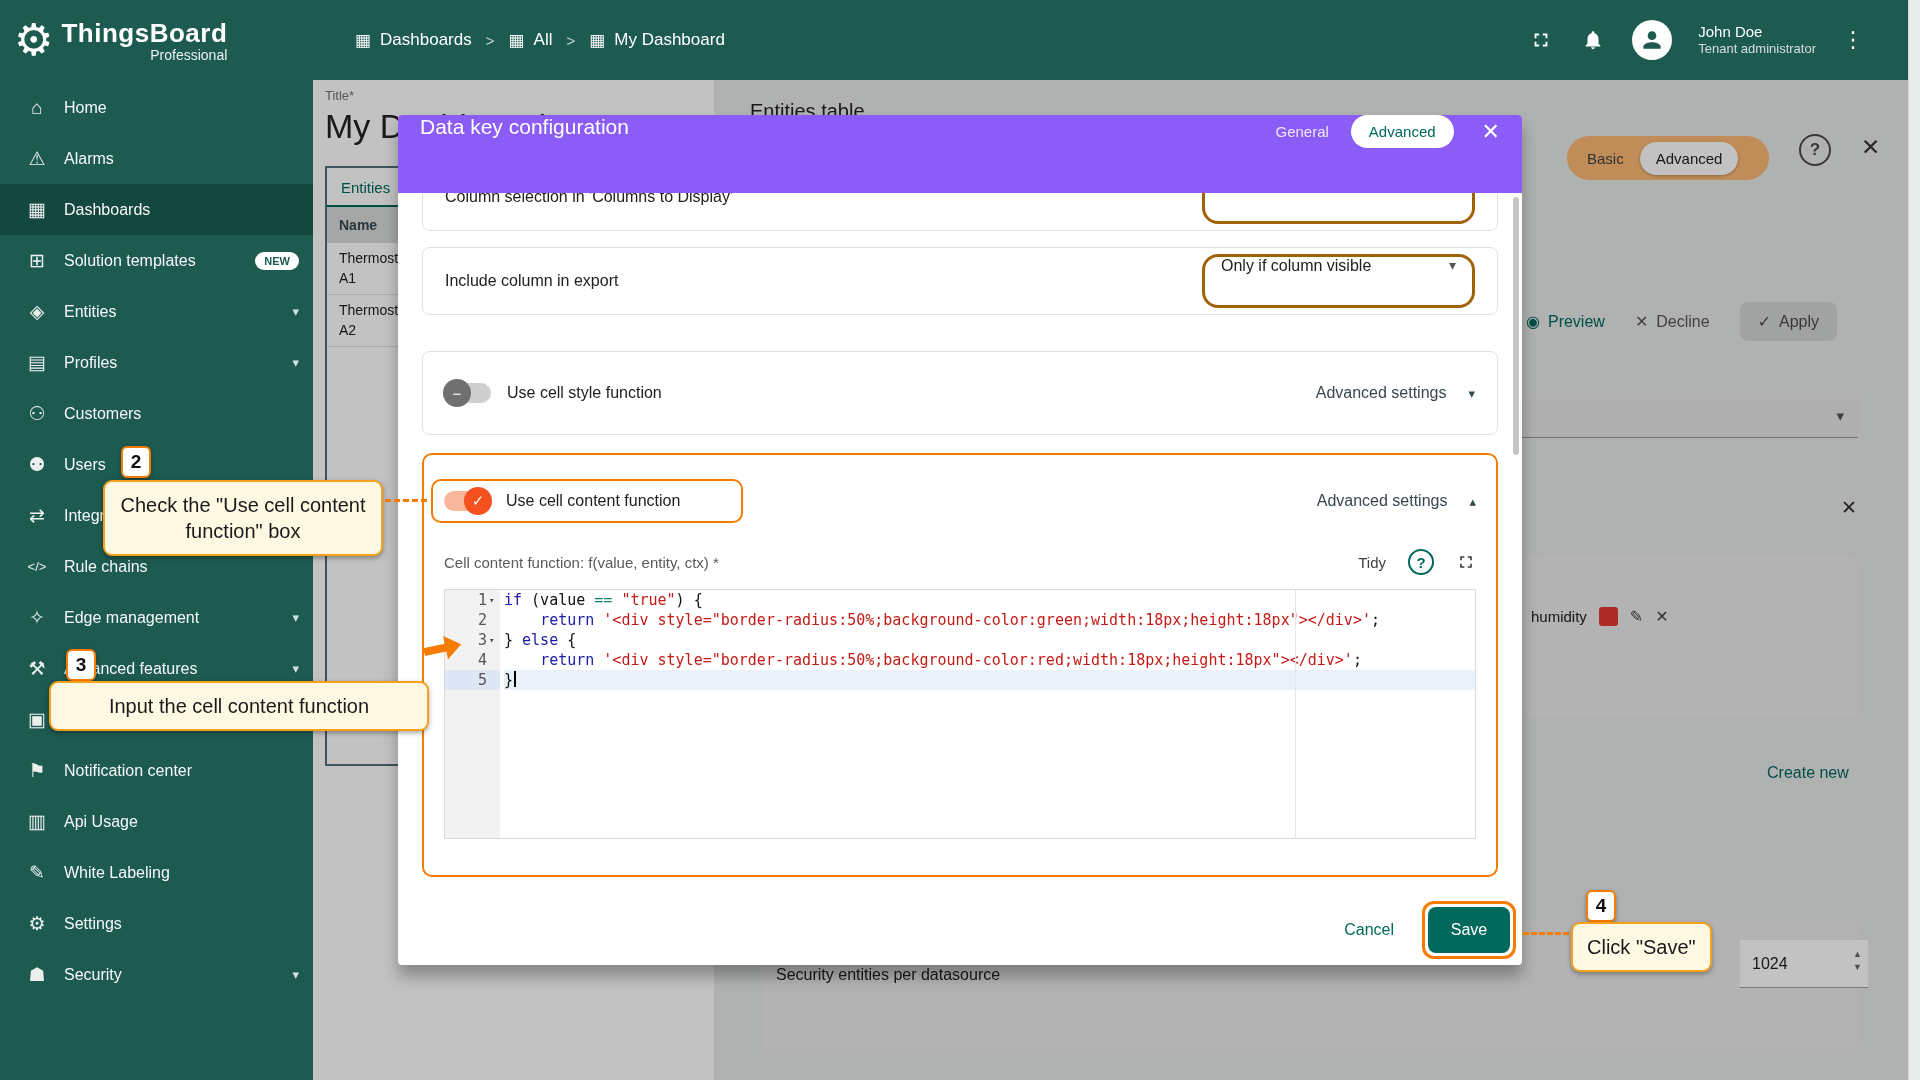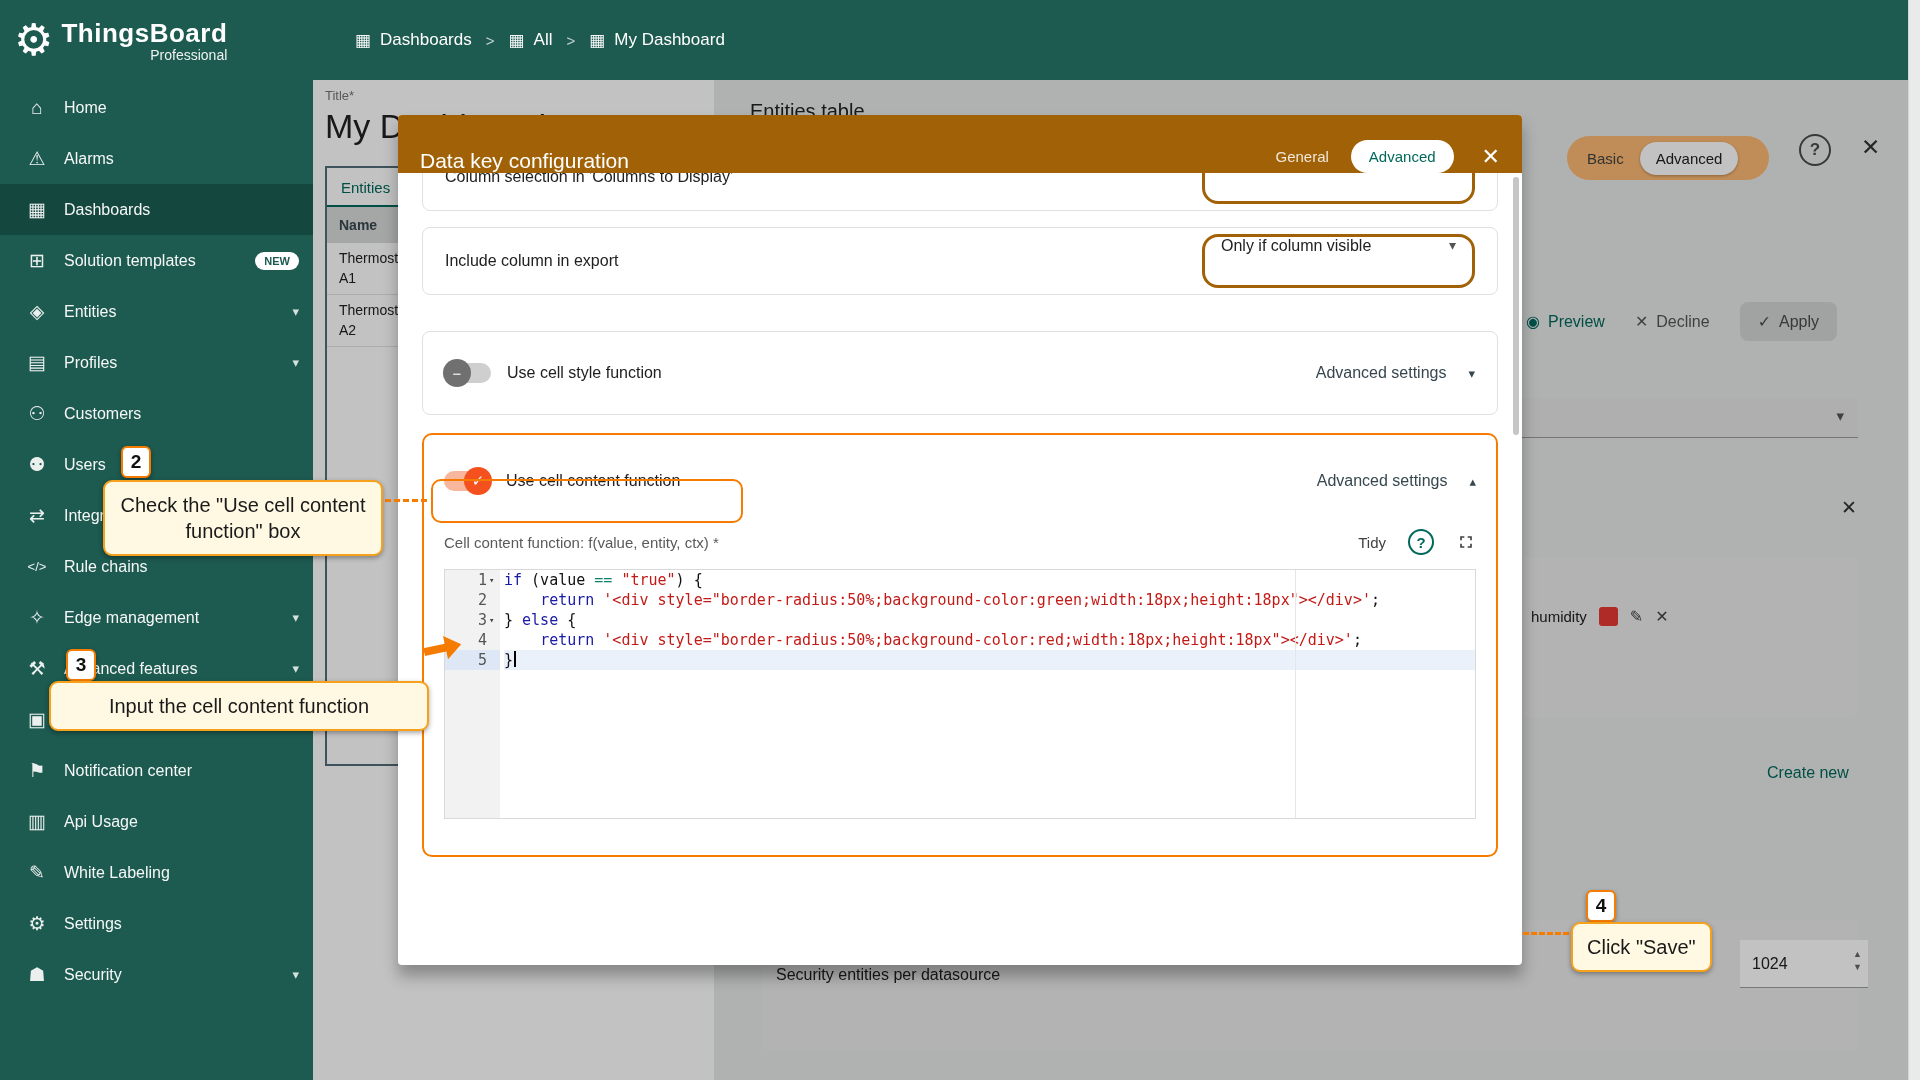--- a/index.html
+++ b/index.html
@@ -62,21 +62,21 @@
   .bg-chip-ic{font-size:16px;color:#424242}
   .bg-create{position:absolute;left:1454px;top:684px;font-size:16px;color:#00695c;font-weight:500}
   .bg-bottom-panel{position:absolute;left:449px;top:840px;width:1096px;height:130px;background:#ececec;border-radius:8px}
   .bg-max-label{position:absolute;left:14px;top:46px;font-size:16px;color:#212121}
   .bg-num-input{position:absolute;left:978px;top:20px;width:128px;height:48px;background:#fff;border-bottom:1px solid #9e9e9e;display:flex;align-items:center;padding-left:12px;font-size:16px;color:#212121}
   .bg-stepper{position:absolute;right:6px;top:8px;display:flex;flex-direction:column;font-size:9px;color:#666;line-height:1.4}
   .overlay{position:absolute;inset:0;background:rgba(0,0,0,.24);z-index:10}
 
   
   .modal{position:absolute;left:398px;top:115px;width:1124px;height:850px;background:#fff;border-radius:4px;box-shadow:0 11px 15px rgba(0,0,0,.3);z-index:20}
-  .modal-header{height:58px;background:#a16207;color:#fff;display:flex;align-items:flex-end;padding:0 22px;border-radius:4px 4px 0 0}
+  .modal-header{height:78px;background:#8b5cf6;color:#fff;display:flex;align-items:flex-start;padding:0 22px;border-radius:4px 4px 0 0}
   .modal-title{font-size:21px;font-weight:500}
   .modal-tabs{margin-left:auto;display:flex;align-items:center;gap:22px}
   .tab-general{font-size:15px;color:rgba(255,255,255,.85);cursor:pointer}
   .tab-advanced{background:#fff;color:#00695c;font-size:15px;font-weight:500;padding:8px 18px;border-radius:19px;cursor:pointer}
   .modal-x{font-size:22px;margin-left:6px;cursor:pointer}
   .modal-body{position:relative;height:694px;padding:0 24px;overflow:hidden}
   .m-scroll{position:absolute;right:3px;top:4px;width:6px;height:258px;background:#c6c6c6;border-radius:3px}
   .card{border:1px solid #e0e0e0;border-radius:8px;padding:0 22px;display:flex;align-items:center;justify-content:space-between;background:#fff}
   .card-a{height:68px;margin-top:-30px}
   .card-b{height:68px;margin-top:16px}
@@ -152,20 +152,42 @@
       <span class="bc-item">
           <span class="bc-icon">▦</span>
           <span>All</span>
         </span>
       <span class="bc-sep">&gt;</span>
       <span class="bc-item">
           <span class="bc-icon">▦</span>
           <span>My Dashboard</span>
         </span>
     </nav>
+    <div class="topbar-right">
+      <span class="tb-icon">
+        <svg width="22" height="22" viewBox="0 0 24 24">
+            <path fill="#fff" d="M7 14H5v5h5v-2H7v-3zm-2-4h2V7h3V5H5v5zm12 7h-3v2h5v-5h-2v3zM14 5v2h3v3h2V5h-5z"></path>
+          </svg>
+      </span>
+      <span class="tb-icon">
+        <svg width="22" height="22" viewBox="0 0 24 24">
+            <path fill="#fff" d="M12 22c1.1 0 2-.9 2-2h-4c0 1.1.9 2 2 2zm6-6v-5c0-3.1-1.6-5.6-4.5-6.3V4c0-.8-.7-1.5-1.5-1.5S10.5 3.2 10.5 4v.7C7.6 5.4 6 7.9 6 11v5l-2 2v1h16v-1l-2-2z"></path>
+          </svg>
+      </span>
+      <span class="avatar">
+        <svg width="26" height="26" viewBox="0 0 24 24">
+            <path fill="#1d5a50" d="M12 12c2.2 0 4-1.8 4-4s-1.8-4-4-4-4 1.8-4 4 1.8 4 4 4zm0 2c-2.7 0-8 1.3-8 4v2h16v-2c0-2.7-5.3-4-8-4z"></path>
+          </svg>
+      </span>
+      <div class="user-block">
+        <div class="user-name">John Doe</div>
+        <div class="user-role">Tenant administrator</div>
+      </div>
+      <span class="kebab">⋮</span>
+    </div>
   </header>
 
   <aside class="sidebar">
     <div class="nav-item">
         <span class="nav-icon">⌂</span>
         <span class="nav-label">Home</span>
       </div>
     <div class="nav-item">
         <span class="nav-icon">⚠</span>
         <span class="nav-label">Alarms</span>
@@ -409,20 +431,26 @@
               <div class="cl">} <span class="k">else</span> {</div>
               <div class="cl">    <span class="k">return</span> <span class="s">'&lt;div style="border-radius:50%;background-color:red;width:18px;height:18px"&gt;&lt;/div&gt;'</span>;</div>
               <div class="cl active">}<span class="cursor"></span></div>
             </div>
         </div>
       </div>
 
       <div class="m-scroll"></div>
     </div>
 
+    <div class="modal-footer">
+      <button class="cancel-btn">Cancel</button>
+      <span class="save-ring">
+        <button class="save-btn">Save</button>
+      </span>
+    </div>
   </section>
 
   <div class="ann ring" style="left:431px;top:479px;width:312px;height:44px"></div>
   <div class="ann dash" style="left:385px;top:499px;width:42px"></div>
   <div class="ann num-badge" style="left:121px;top:446px">2</div>
   <div class="ann callout" style="left:103px;top:480px;width:280px">Check the "Use cell content function" box</div>
 
   <div class="ann num-badge" style="left:66px;top:649px">3</div>
   <div class="ann callout" style="left:49px;top:681px;width:380px;white-space:nowrap">Input the cell content function</div>
   <div class="ann" style="left:424px;top:632px;transform:rotate(-12deg)">

